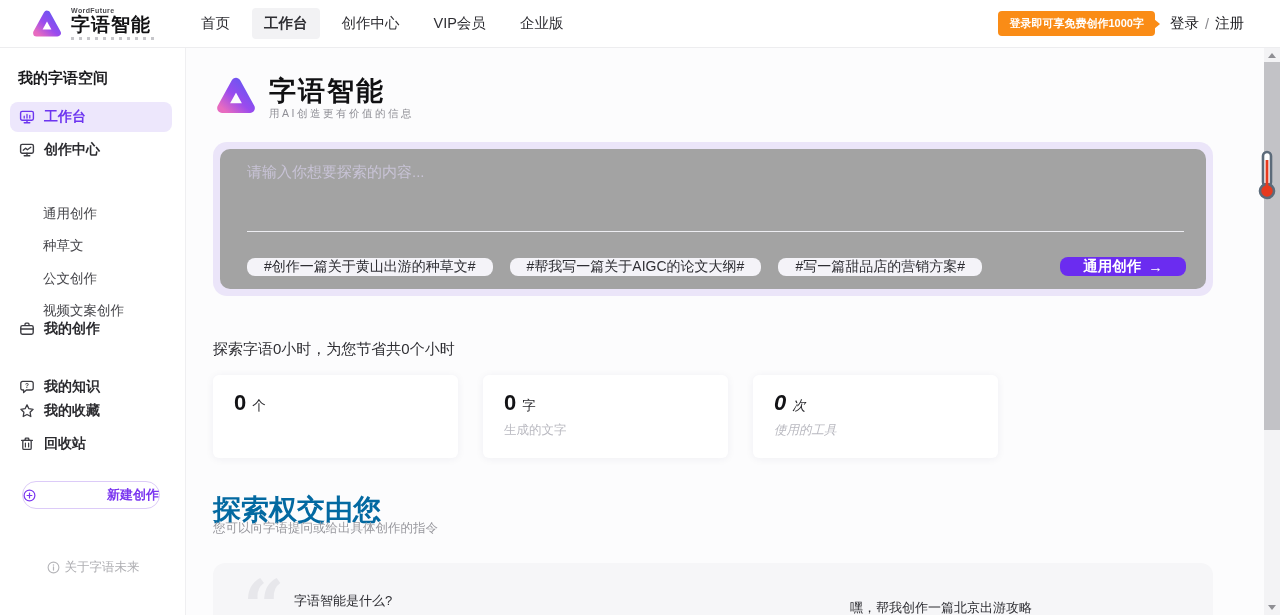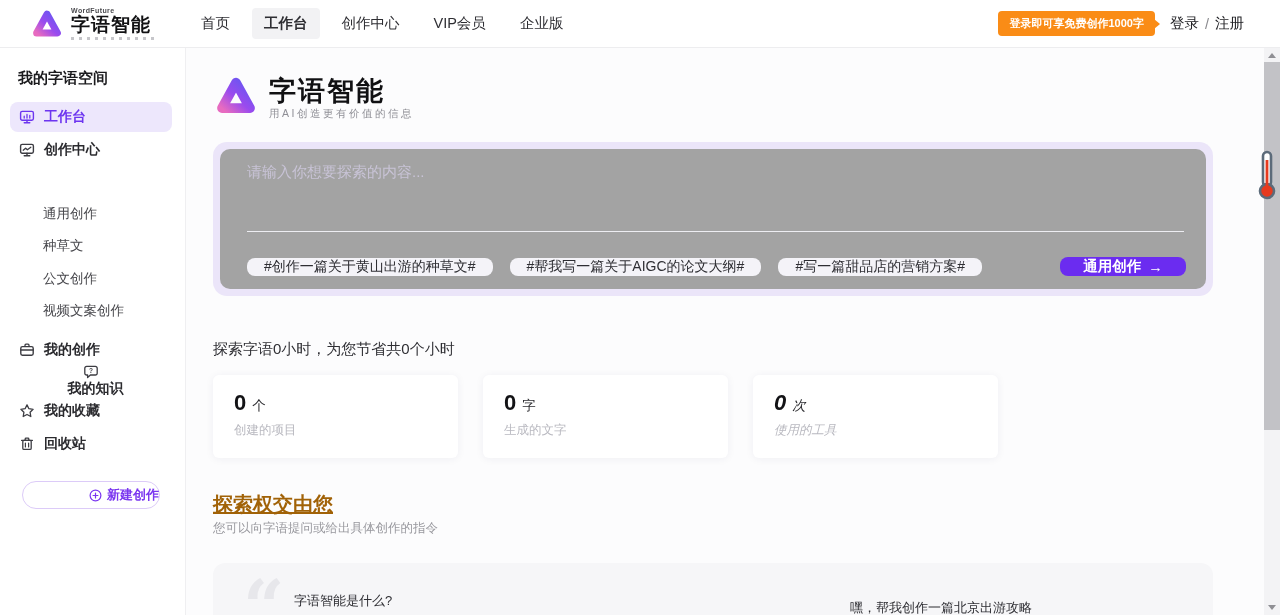--- a/index.html
+++ b/index.html
@@ -35,21 +35,21 @@
   .sidebar-title { position:absolute; left:18px; top:21px; font-size:15px; font-weight:800; color:#1b1b1e; }
   .side-item { position:absolute; left:10px; width:162px; height:30px; display:flex; align-items:center;
                padding-left:9px; font-size:14px; font-weight:700; color:#2b2b2f; cursor:pointer; border-radius:8px; }
   .side-item .si { width:16px; height:16px; margin-right:9px; color:#3c3c42; display:inline-flex; }
   .side-item.active { background:#EDE7FC; color:#6D35F0; }
   .side-item.active .si { color:#6D35F0; }
   .side-item .chev { position:absolute; right:13px; color:#85858b; display:inline-flex; }
   .side-sub { position:absolute; left:43px; height:20px; display:flex; align-items:center;
               font-size:13.5px; color:#48484d; cursor:pointer; }
   .new-creation { position:absolute; left:22px; top:433px; width:138px; height:28px; border:1px solid #DCCBF8;
-              border-radius:14px; background:#fff; display:flex; align-items:center; justify-content:flex-end;
+              border-radius:14px; background:#fff; display:flex; align-items:center; justify-content:space-between;
               gap:5px; color:#7A36F0; font-size:13px; font-weight:700; cursor:pointer; }
   .new-creation .si { width:13px; height:13px; display:inline-flex; color:#7A36F0; }
   .about-link { position:absolute; left:0; top:511px; width:186px; display:flex; align-items:center;
               justify-content:center; gap:5px; color:#aeaeb2; font-size:12.5px; cursor:pointer; }
   .about-link .si { width:13px; height:13px; display:inline-flex; color:#b5b5b9; }
 
   
   .main { position:absolute; top:48px; left:186px; width:1078px; height:567px; background:#fcfcfd; }
 
   .hero-brand { position:absolute; left:27px; top:25px; display:flex; }
@@ -73,21 +73,21 @@
           justify-content:center; gap:7px; cursor:pointer; }
 
   .stats-summary { position:absolute; left:27px; top:292px; font-size:15px; color:#2e2e33; }
   .stat-card { position:absolute; top:327px; width:245px; height:83px; background:#fff; border-radius:6px;
                box-shadow:0 1px 8px rgba(40,40,80,.06); padding:15px 21px; }
   .stat-card.c1 { left:27px; } .stat-card.c2 { left:297px; } .stat-card.c3 { left:567px;font-style:italic; }
   .stat-value { font-size:22px; font-weight:900; color:#131316; }
   .stat-unit { font-size:13.5px; font-weight:400; color:#2a2a2e; margin-left:6px; }
   .stat-label { margin-top:6px; font-size:12.5px; color:#b9b9c0; }
 
-  .section-title { position:absolute; left:27px; top:443px; font-size:20px; font-weight:900; color:#a16207;text-decoration:underline; }
+  .section-title { position:absolute; left:27px; top:443px; font-size:28px; font-weight:900; color:#0369a1; }
   .section-sub { position:absolute; left:27px; top:472px; font-size:12.5px; color:#98989e; }
 
   .quote-card { position:absolute; left:27px; top:515px; width:1000px; height:90px; background:#F6F6F8; border-radius:12px; }
   .quote-mark { position:absolute; left:30px; top:8px; font-family:"DejaVu Serif","Liberation Serif",serif;
                 font-size:72px; font-weight:900; color:#E7E7EB; line-height:1; }
   .quote-left { position:absolute; left:81px; top:29px; font-size:13px; color:#2e2e33; cursor:pointer; }
   .quote-right { position:absolute; left:637px; top:36px; font-size:13px; color:#2e2e33; cursor:pointer; }
 
   
   .scrollbar { position:absolute; top:48px; right:0; width:16px; height:567px; background:#f3f3f5; z-index:5; }
@@ -164,31 +164,31 @@
       </span>
       <span>创作中心</span>
     </div>
 
 
     <div class="side-sub" style="top:156px;">通用创作</div>
     <div class="side-sub" style="top:188px;">种草文</div>
     <div class="side-sub" style="top:221px;">公文创作</div>
     <div class="side-sub" style="top:253px;">视频文案创作</div>
 
-    <div class="side-item" style="top:287px;font-family:Liberation Mono, monospace;">
+    <div class="side-item" style="top:266px;font-family:Liberation Mono, monospace;">
       <span class="si">
         <svg viewBox="0 0 16 16" width="16" height="16">
             <rect x="1.8" y="4.6" width="12.4" height="8.6" rx="1.6" fill="none" stroke="currentColor" stroke-width="1.4"></rect>
             <path d="M6 4.4V3.2a1 1 0 011-1h2a1 1 0 011 1v1.2M1.8 8h12.4" fill="none" stroke="currentColor" stroke-width="1.3" stroke-linecap="round"></path>
           </svg>
       </span>
       <span>我的创作</span>
     </div>
 
-    <div class="side-item" style="top:316px;flex-direction:column;">
+    <div class="side-item" style="top:324px;">
       <span class="si">
         <svg viewBox="0 0 16 16" width="16" height="16">
             <path d="M3.6 2.4h8.8a1.8 1.8 0 011.8 1.8v5a1.8 1.8 0 01-1.8 1.8H7.4L4.6 13.6v-2.6h-1A1.8 1.8 0 011.8 9.2v-5a1.8 1.8 0 011.8-1.8z" fill="none" stroke="currentColor" stroke-width="1.3" stroke-linejoin="round"></path>
             <text x="8" y="9.2" font-size="6.5" font-weight="bold" text-anchor="middle" fill="currentColor" stroke="none">?</text>
           </svg>
       </span>
       <span>我的知识</span>
     </div>
 
     <div class="side-item" style="top:348px;">
@@ -214,20 +214,30 @@
     <button class="new-creation">
       <span class="si">
         <svg viewBox="0 0 14 14" width="13" height="13">
             <circle cx="7" cy="7" r="5.8" fill="none" stroke="currentColor" stroke-width="1.3"></circle>
             <path d="M7 4.4v5.2M4.4 7h5.2" stroke="currentColor" stroke-width="1.3" stroke-linecap="round"></path>
           </svg>
       </span>
       <span>新建创作</span>
     </button>
 
+    <div class="about-link">
+      <span class="si">
+        <svg viewBox="0 0 14 14" width="13" height="13">
+            <circle cx="7" cy="7" r="5.8" fill="none" stroke="currentColor" stroke-width="1.2"></circle>
+            <path d="M7 6.4v3.4" stroke="currentColor" stroke-width="1.3" stroke-linecap="round"></path>
+            <circle cx="7" cy="4.2" r="0.8" fill="currentColor"></circle>
+          </svg>
+      </span>
+      <span>关于字语未来</span>
+    </div>
   </aside>
 
   <main class="main">
 
     <div class="hero-brand">
       <span>
         <svg width="46" height="46" viewBox="0 0 36 34">
           <defs>
             <linearGradient id="lg-hero" x1="0" y1="1" x2="1" y2="0">
               <stop offset="0" stop-color="#E76BC0"></stop>
@@ -259,21 +269,20 @@
         </div>
       </div>
     </div>
 
     <div class="stats-summary">探索字语0小时，为您节省共0个小时</div>
 
     <div class="stat-card c1">
       <div>
         <span class="stat-value">0</span><span class="stat-unit">个</span>
       </div>
-      <div class="stat-label">创建的项目</div>
     </div>
     <div class="stat-card c2">
       <div>
         <span class="stat-value">0</span><span class="stat-unit">字</span>
       </div>
       <div class="stat-label">生成的文字</div>
     </div>
     <div class="stat-card c3">
       <div>
         <span class="stat-value">0</span><span class="stat-unit">次</span>

